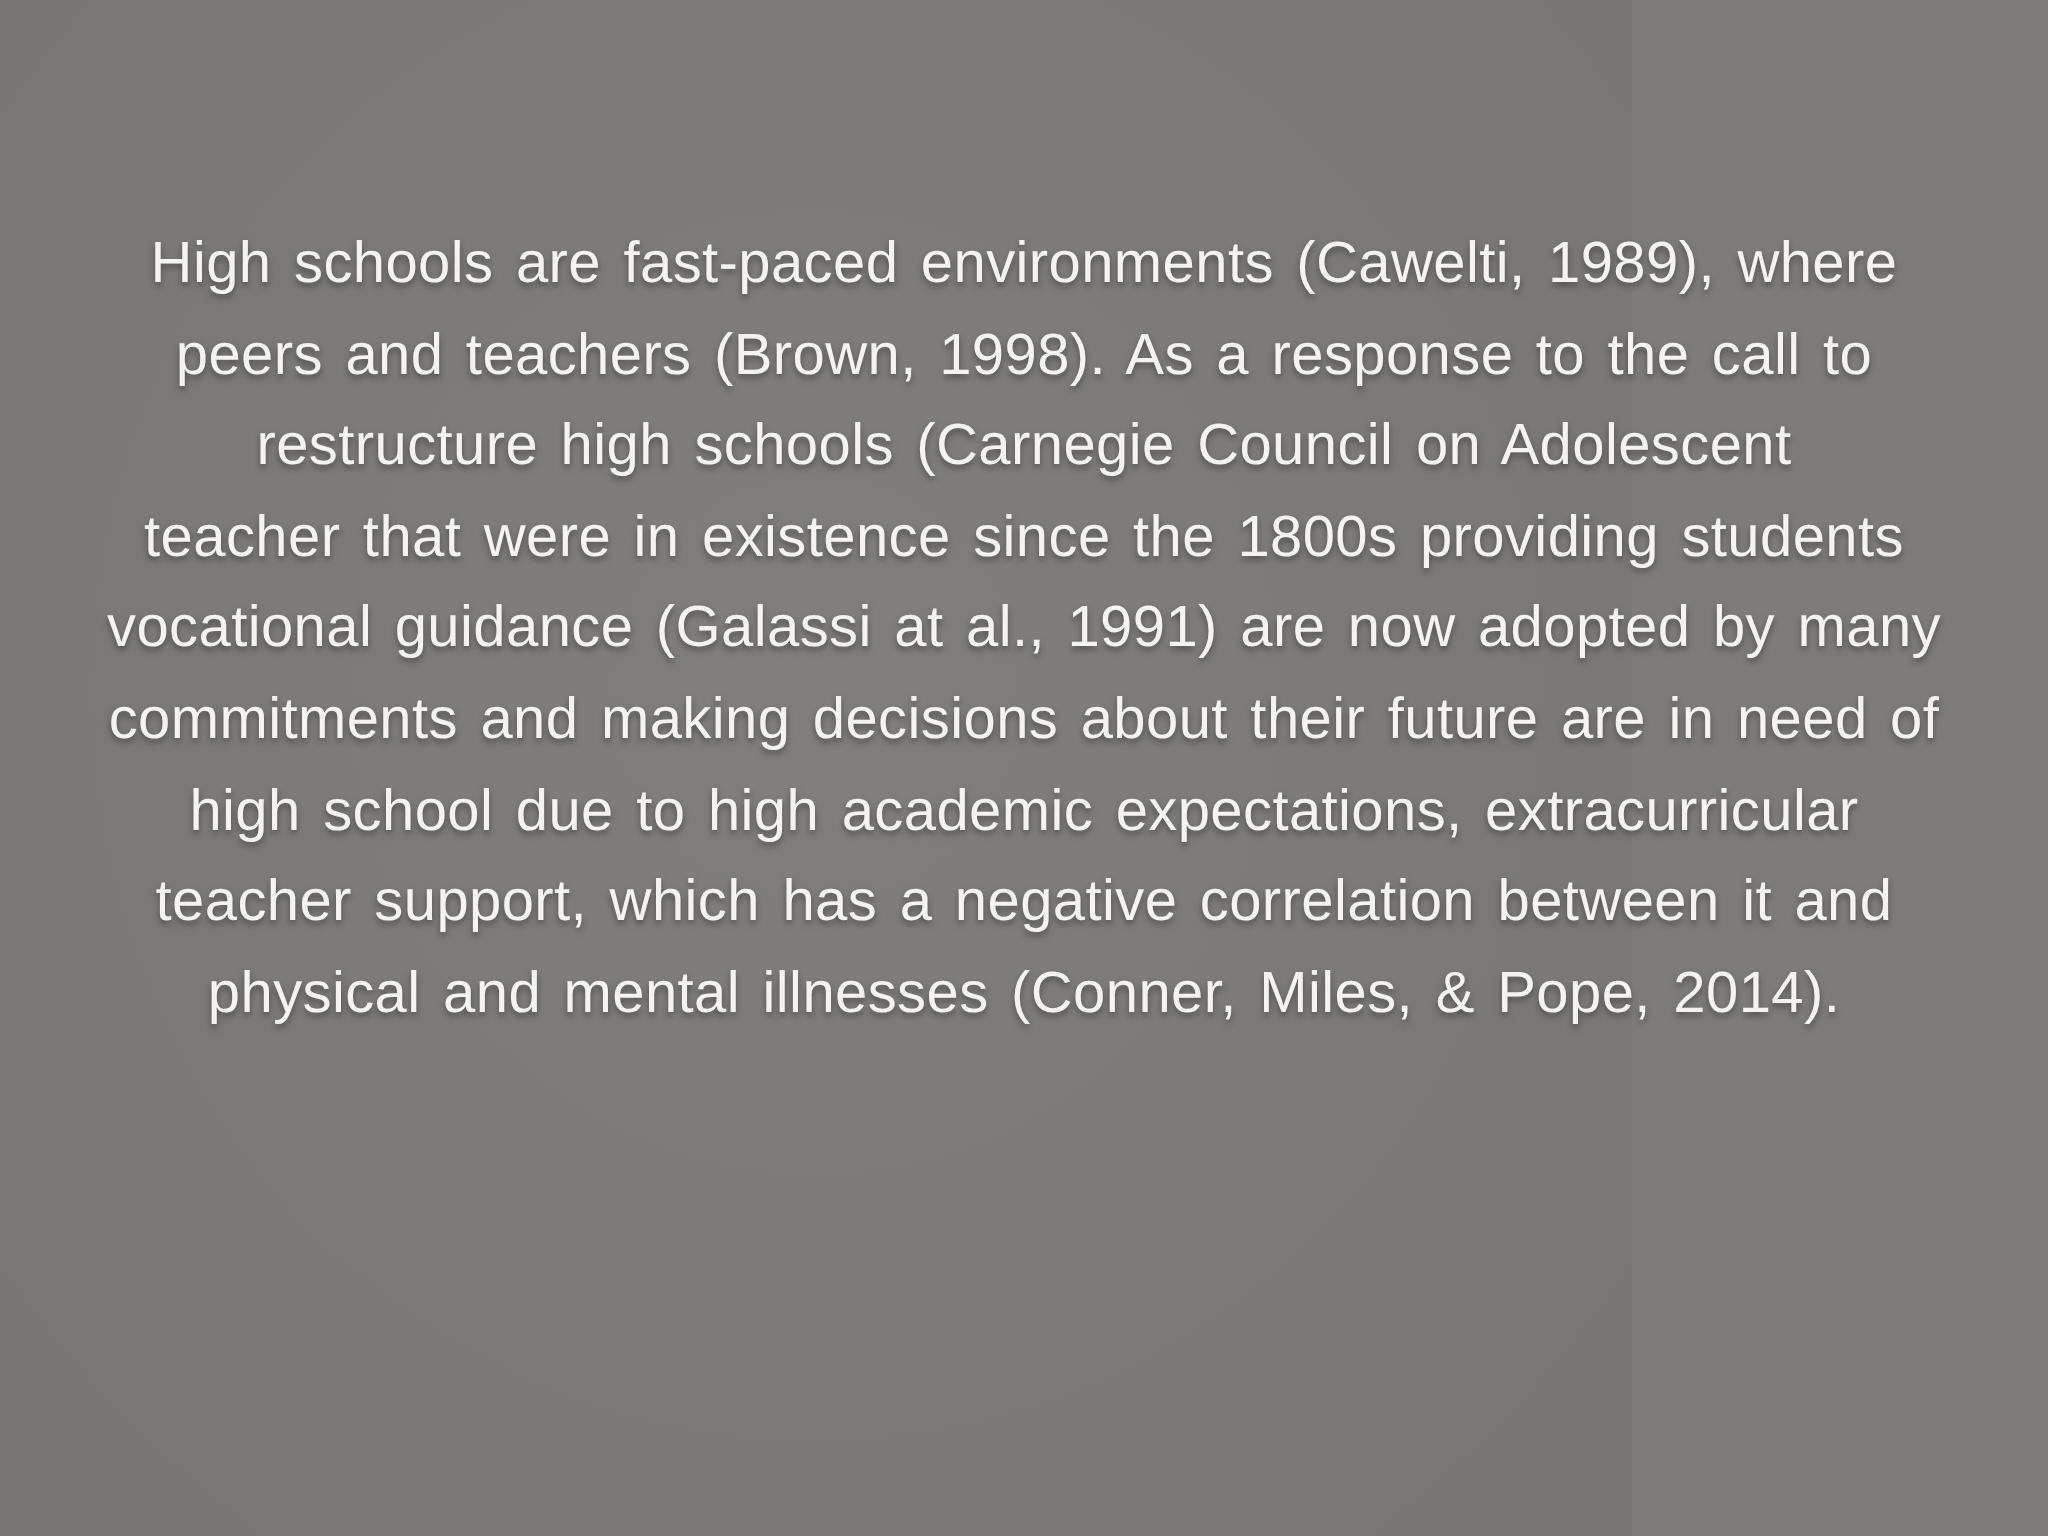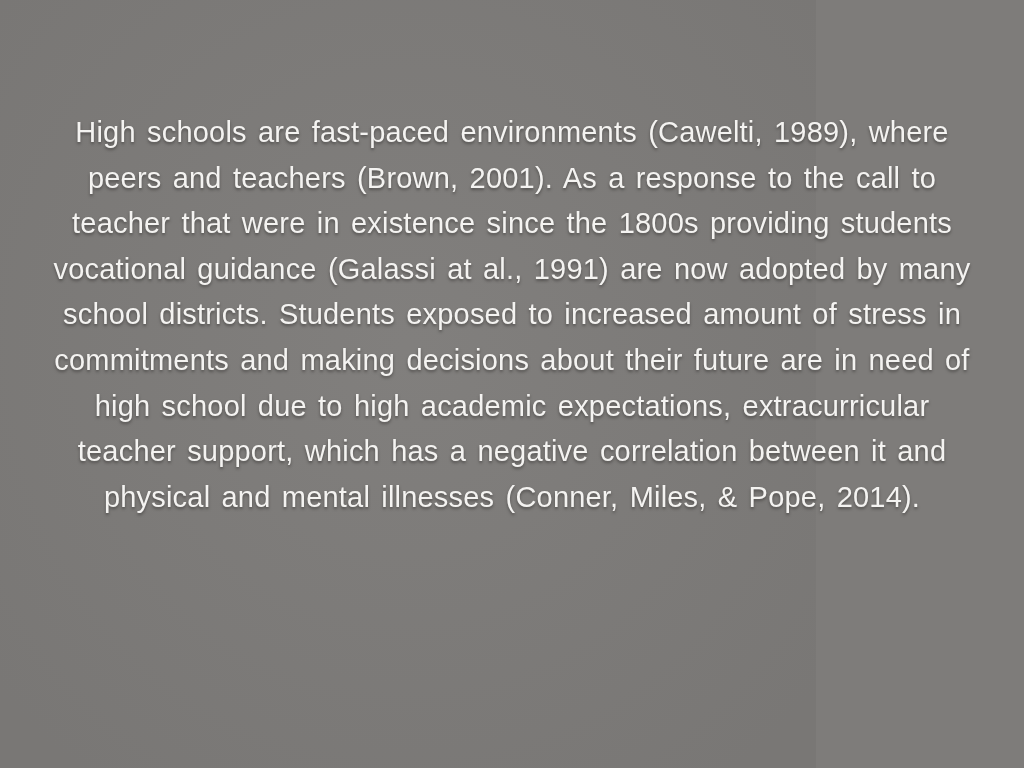--- a/index.html
+++ b/index.html
@@ -39,22 +39,22 @@
     line-height: 45.6px;
     text-shadow: 0 2px 3px rgba(45, 44, 42, 0.55);
   }
 </style>
 </head>
 <body>
 
 <div class="slide">
   <div class="text-block">
     <div class="line">High schools are fast-paced environments (Cawelti, 1989), where</div>
-    <div class="line">peers and teachers (Brown, 2001). As a response to the call to</div>
+    <div class="line">peers and teachers (Brown, 1998). As a response to the call to</div>
+    <div class="line">restructure high schools (Carnegie Council on Adolescent</div>
     <div class="line">teacher that were in existence since the 1800s providing students</div>
     <div class="line">vocational guidance (Galassi at al., 1991) are now adopted by many</div>
-    <div class="line">school districts. Students exposed to increased amount of stress in</div>
     <div class="line">commitments and making decisions about their future are in need of</div>
     <div class="line">high school due to high academic expectations, extracurricular</div>
     <div class="line">teacher support, which has a negative correlation between it and</div>
     <div class="line">physical and mental illnesses (Conner, Miles, &amp; Pope, 2014).</div>
   </div>
 </div>
 
 </body></html>

